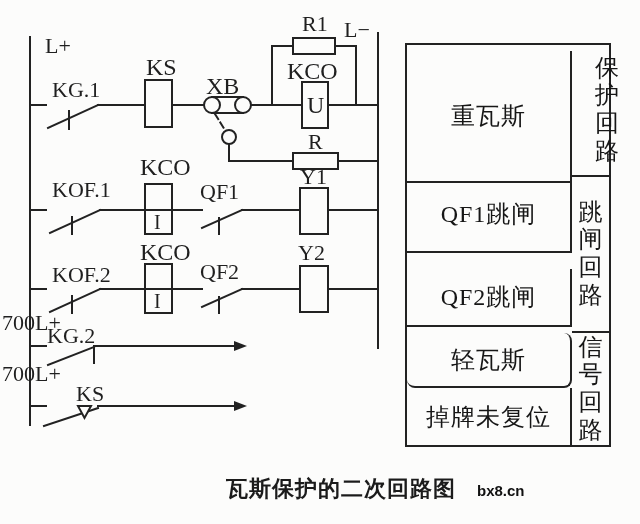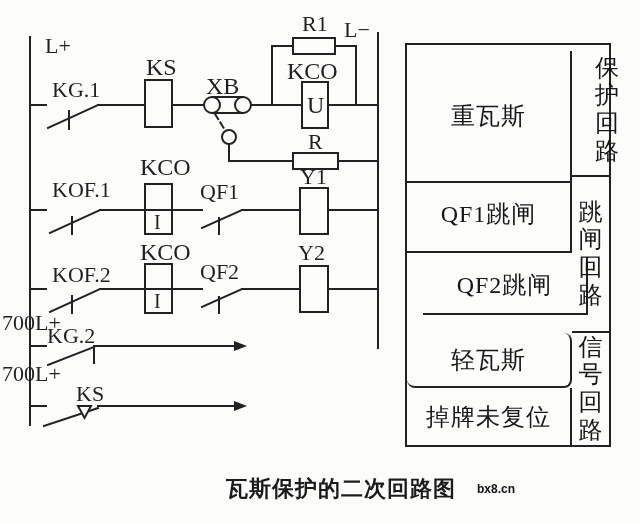--- a/index.html
+++ b/index.html
@@ -25,41 +25,41 @@
   .dtable .cell{
     position:absolute;box-sizing:border-box;
     display:flex;align-items:center;justify-content:center;
     font-size:24px;letter-spacing:1px;color:#161616;
   }
   .col-left{left:0;width:165px;border-right:2px solid #222;}
   .col-right{left:165px;width:37px;}
   .bb{border-bottom:2px solid #222;}
   .r1{top:0;height:132px;margin-top:6px;}
   .r2{top:132px;height:76px;}
-  .r3{top:212px;height:58px;margin-left:16px;}
+  .r3{top:224px;height:58px;}
   .r4{top:288px;height:55px;border-radius:8px;}
   .r5{top:343px;height:57px;font-size:23px;letter-spacing:0;}
   .g1{top:0;height:132px;padding-left:33px;}
   .g2{top:132px;height:156px;}
   .g3{top:288px;height:112px;}
   .vtext{
     width:1.05em;word-break:break-all;line-height:1.15;
     text-align:center;font-size:24px;letter-spacing:0;
   }
 
   
   .title{
     position:absolute;left:226px;top:474px;width:306px;
     text-align:left;font-size:22px;font-weight:600;
     letter-spacing:1px;color:#1b1b1b;white-space:nowrap;
   }
   .watermark{
     position:absolute;left:477px;top:482px;
     font-family:"Liberation Sans","DejaVu Sans",sans-serif;
-    font-size:12px;font-weight:bold;color:#111;z-index:5;
+    font-size:15px;font-weight:bold;color:#111;z-index:5;
   }
 </style>
 </head>
 <body>
 
 <svg width="640" height="524" viewBox="0 0 640 524" style="position:absolute;left:0;top:0" stroke-linecap="square">
 
   <g stroke="#222" stroke-width="2" fill="none">
 
     <g>

